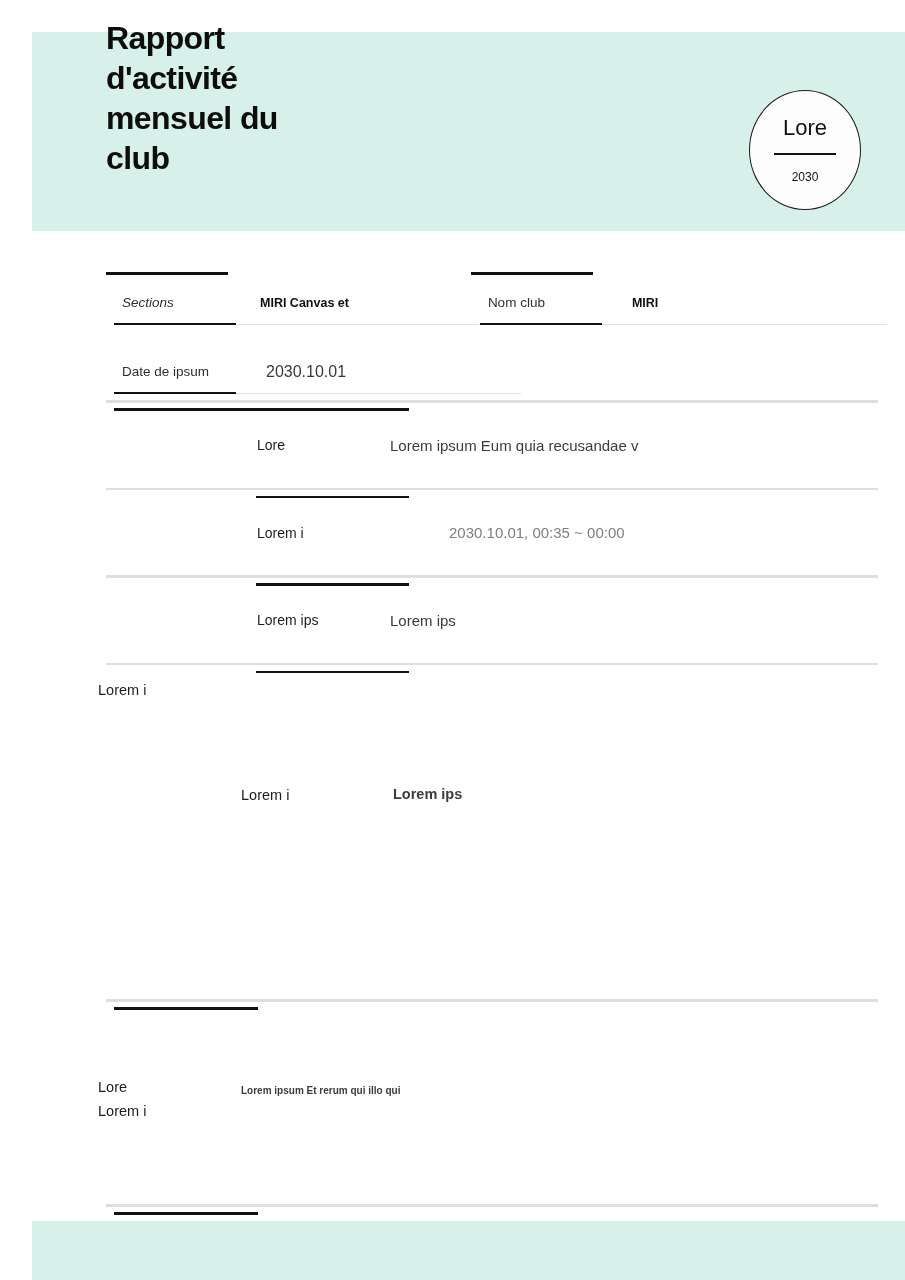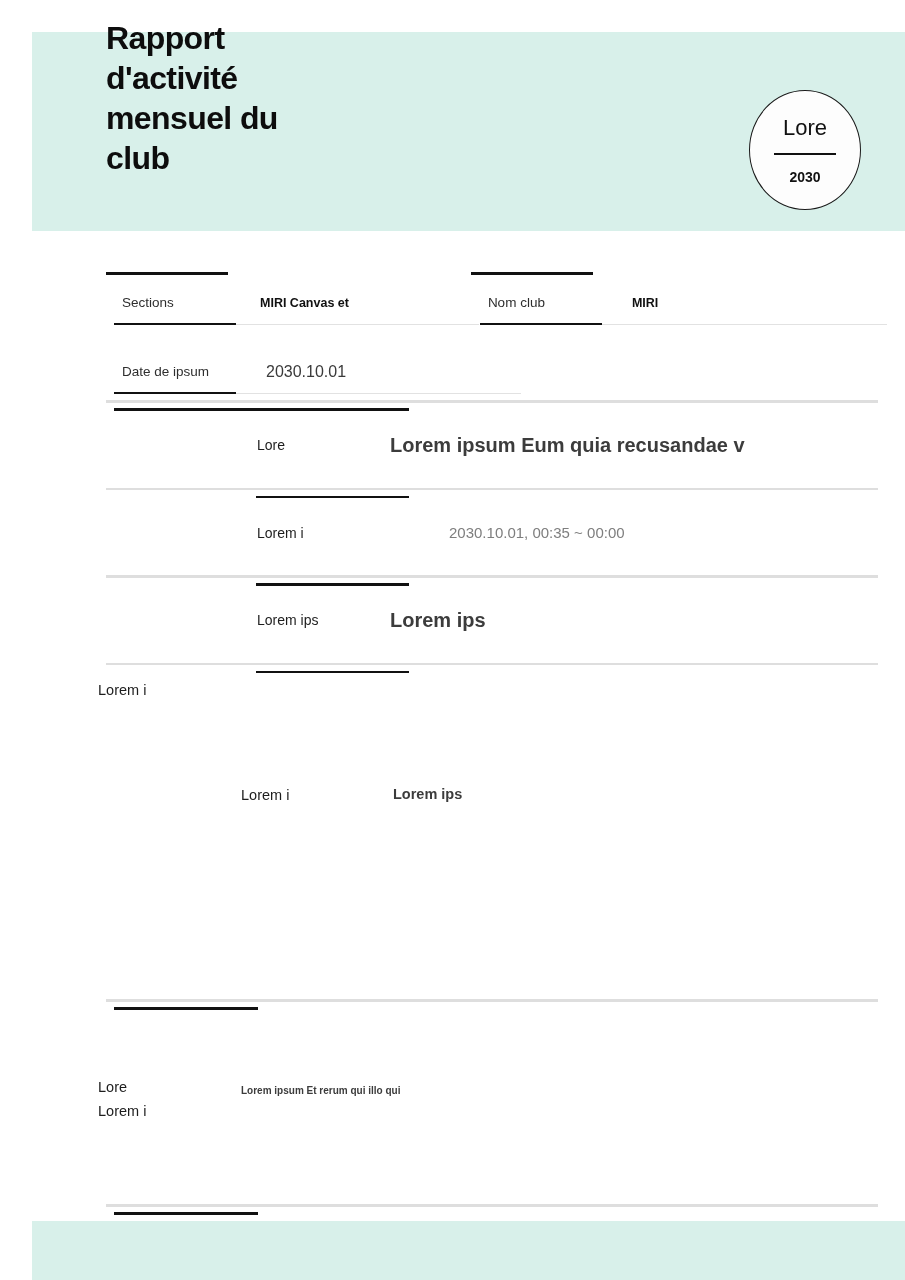--- a/index.html
+++ b/index.html
@@ -67,22 +67,22 @@
   }
 
   .seal-rule {
     width: 62px;
     height: 2px;
     background: #111111;
     margin: 4px 0 5px 0;
   }
 
   .seal-year {
-    font-size: 14px;
-    font-weight: 700;
+    font-size: 12px;
+    font-weight: 400;
     color: #111111;
     line-height: 18px;
   }
 
   
   .meta {
     position: absolute;
     left: 66px;
     top: 232px;
     width: 772px;
@@ -103,21 +103,21 @@
   .meta-cell.left  { width: 365px; }
   .meta-cell.right { width: 407px; }
 
   .meta-label {
     font-size: 13.5px;
     color: #2e2e2e;
     font-weight: 400;
     white-space: nowrap;
   }
 
-  .meta-cell.left  .meta-label { width: 122px; }
+  .meta-cell.left  .meta-label { width: 122px; font-style: italic; }
   .meta-cell.right .meta-label { width: 128px; }
 
   .meta-value {
     font-size: 12.5px;
     font-weight: 700;
     color: #111111;
     white-space: nowrap;
     text-align: center;
   }
 
@@ -194,22 +194,22 @@
     width: 152px;
     padding-left: 143px;
     font-size: 14px;
     color: #1d1d1d;
     font-weight: 400;
     white-space: nowrap;
   }
 
   .tvalue {
     padding-left: 108px;
-    font-size: 20px;
-    font-weight: 700;
+    font-size: 15px;
+    font-weight: 400;
     color: #3c3c3c;
     white-space: nowrap;
   }
 
   .tvalue.muted {
     font-weight: 400;
     font-size: 15px;
     color: #7e7e7e;
     padding-left: 167px;
   }

